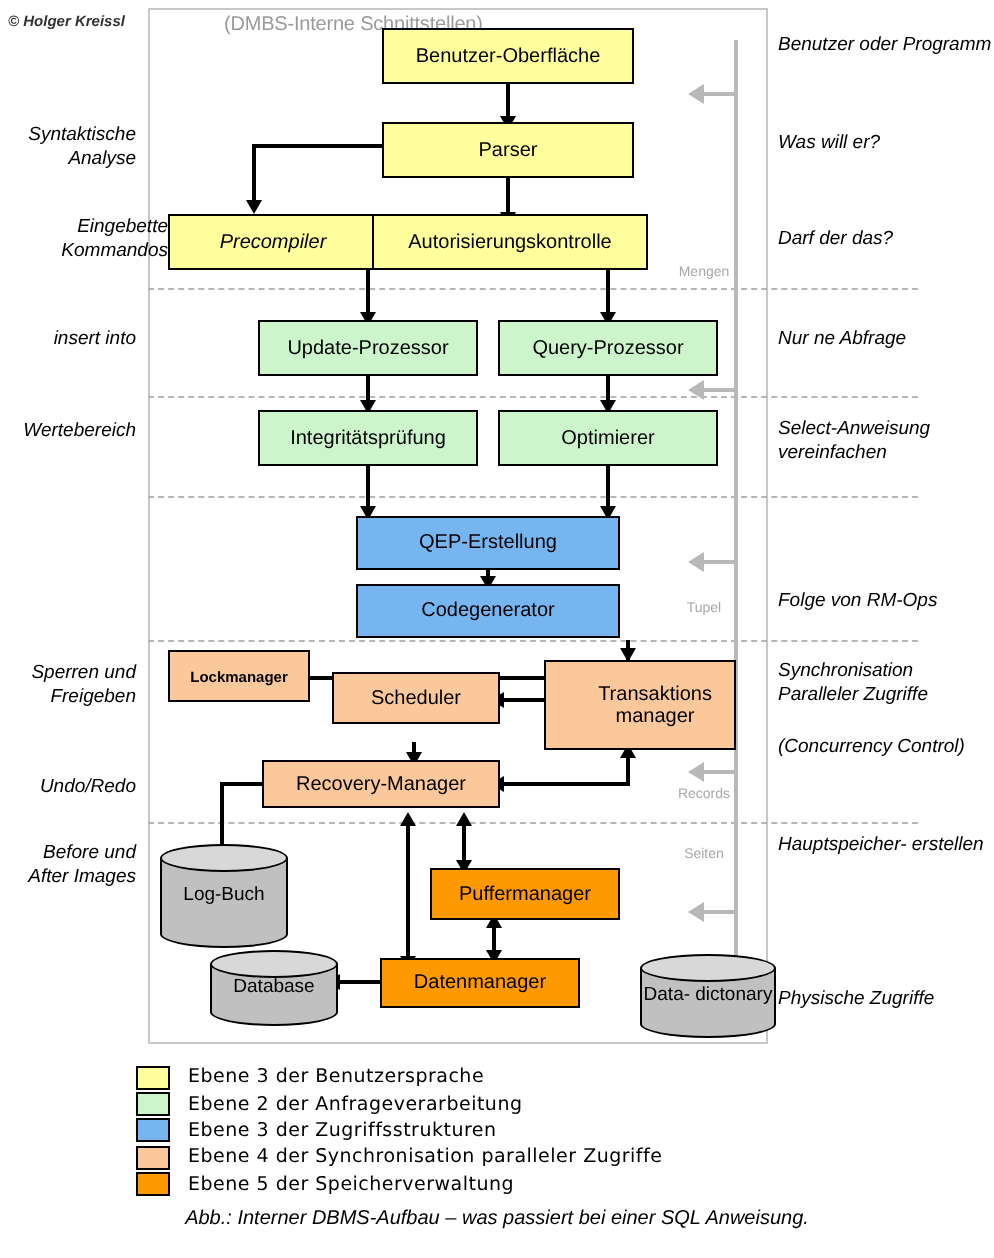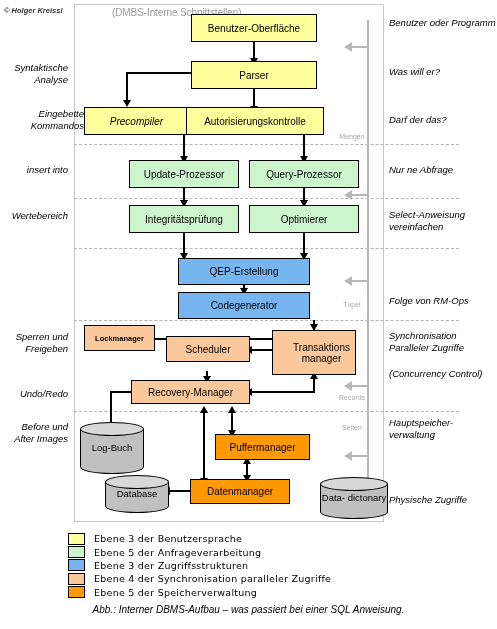--- a/index.html
+++ b/index.html
@@ -192,21 +192,21 @@
   <div class="abs box green" style="left:249px;top:205px;width:110px;height:28px;">Optimierer</div>
 
   <div class="abs box blue" style="left:178px;top:258px;width:132px;height:27px;">QEP-Erstellung</div>
 
   <div class="abs box blue" style="left:178px;top:292px;width:132px;height:27px;">Codegenerator</div>
 
   <div class="abs box salmon small" style="left:84px;top:325px;width:71px;height:26px;">Lockmanager</div>
 
   <div class="abs box salmon" style="left:166px;top:336px;width:84px;height:26px;">Scheduler</div>
 
-  <div class="abs box salmon" style="left:272px;top:330px;width:84px;height:45px;padding-left:17px;">Transaktions manager</div>
+  <div class="abs box salmon" style="left:272px;top:330px;width:96px;height:45px;padding-left:17px;">Transaktions manager</div>
 
   <div class="abs box salmon" style="left:131px;top:380px;width:119px;height:24px;">Recovery-Manager</div>
 
   <div class="abs box orange" style="left:215px;top:434px;width:95px;height:26px;">Puffermanager</div>
 
   <div class="abs box orange" style="left:190px;top:479px;width:100px;height:25px;">Datenmanager</div>
 
   <div class="cyl" style="left:80px;top:422px;width:64px;height:52px;">
     <div class="bot"></div>
     <div class="body"></div>
@@ -237,31 +237,31 @@
   <div class="abs lbl-left" style="left:0px;top:421px;width:68px;">Before und After Images</div>
 
   <div class="abs lbl-right" style="left:389px;top:17px;width:108px;">Benutzer oder Programm</div>
   <div class="abs lbl-right" style="left:389px;top:66px;width:108px;">Was will er?</div>
   <div class="abs lbl-right" style="left:389px;top:114px;width:108px;">Darf der das?</div>
   <div class="abs lbl-right" style="left:389px;top:164px;width:108px;">Nur ne Abfrage</div>
   <div class="abs lbl-right" style="left:389px;top:209px;width:108px;">Select-Anweisung vereinfachen</div>
   <div class="abs lbl-right" style="left:389px;top:295px;width:108px;">Folge von RM-Ops</div>
   <div class="abs lbl-right" style="left:389px;top:330px;width:108px;">Synchronisation Paralleler Zugriffe</div>
   <div class="abs lbl-right" style="left:389px;top:368px;width:108px;">(Concurrency Control)</div>
-  <div class="abs lbl-right" style="left:389px;top:417px;width:108px;">Hauptspeicher- verwaltung</div>
+  <div class="abs lbl-right" style="left:389px;top:417px;width:108px;">Hauptspeicher- erstellen</div>
   <div class="abs lbl-right" style="left:389px;top:494px;width:108px;">Physische Zugriffe</div>
 
   <div class="abs" id="legend">
     <div class="leg-row">
       <div class="leg-sw" style="background:#ffff9e;"></div>
       <div class="leg-tx">Ebene 3 der Benutzersprache</div>
     </div>
     <div class="leg-row">
       <div class="leg-sw" style="background:#ccf5cc;"></div>
-      <div class="leg-tx">Ebene 5 der Anfrageverarbeitung</div>
+      <div class="leg-tx">Ebene 2 der Anfrageverarbeitung</div>
     </div>
     <div class="leg-row">
       <div class="leg-sw" style="background:#77b5f0;"></div>
       <div class="leg-tx">Ebene 3 der Zugriffsstrukturen</div>
     </div>
     <div class="leg-row">
       <div class="leg-sw" style="background:#fac89a;"></div>
       <div class="leg-tx">Ebene 4 der Synchronisation paralleler Zugriffe</div>
     </div>
     <div class="leg-row">

